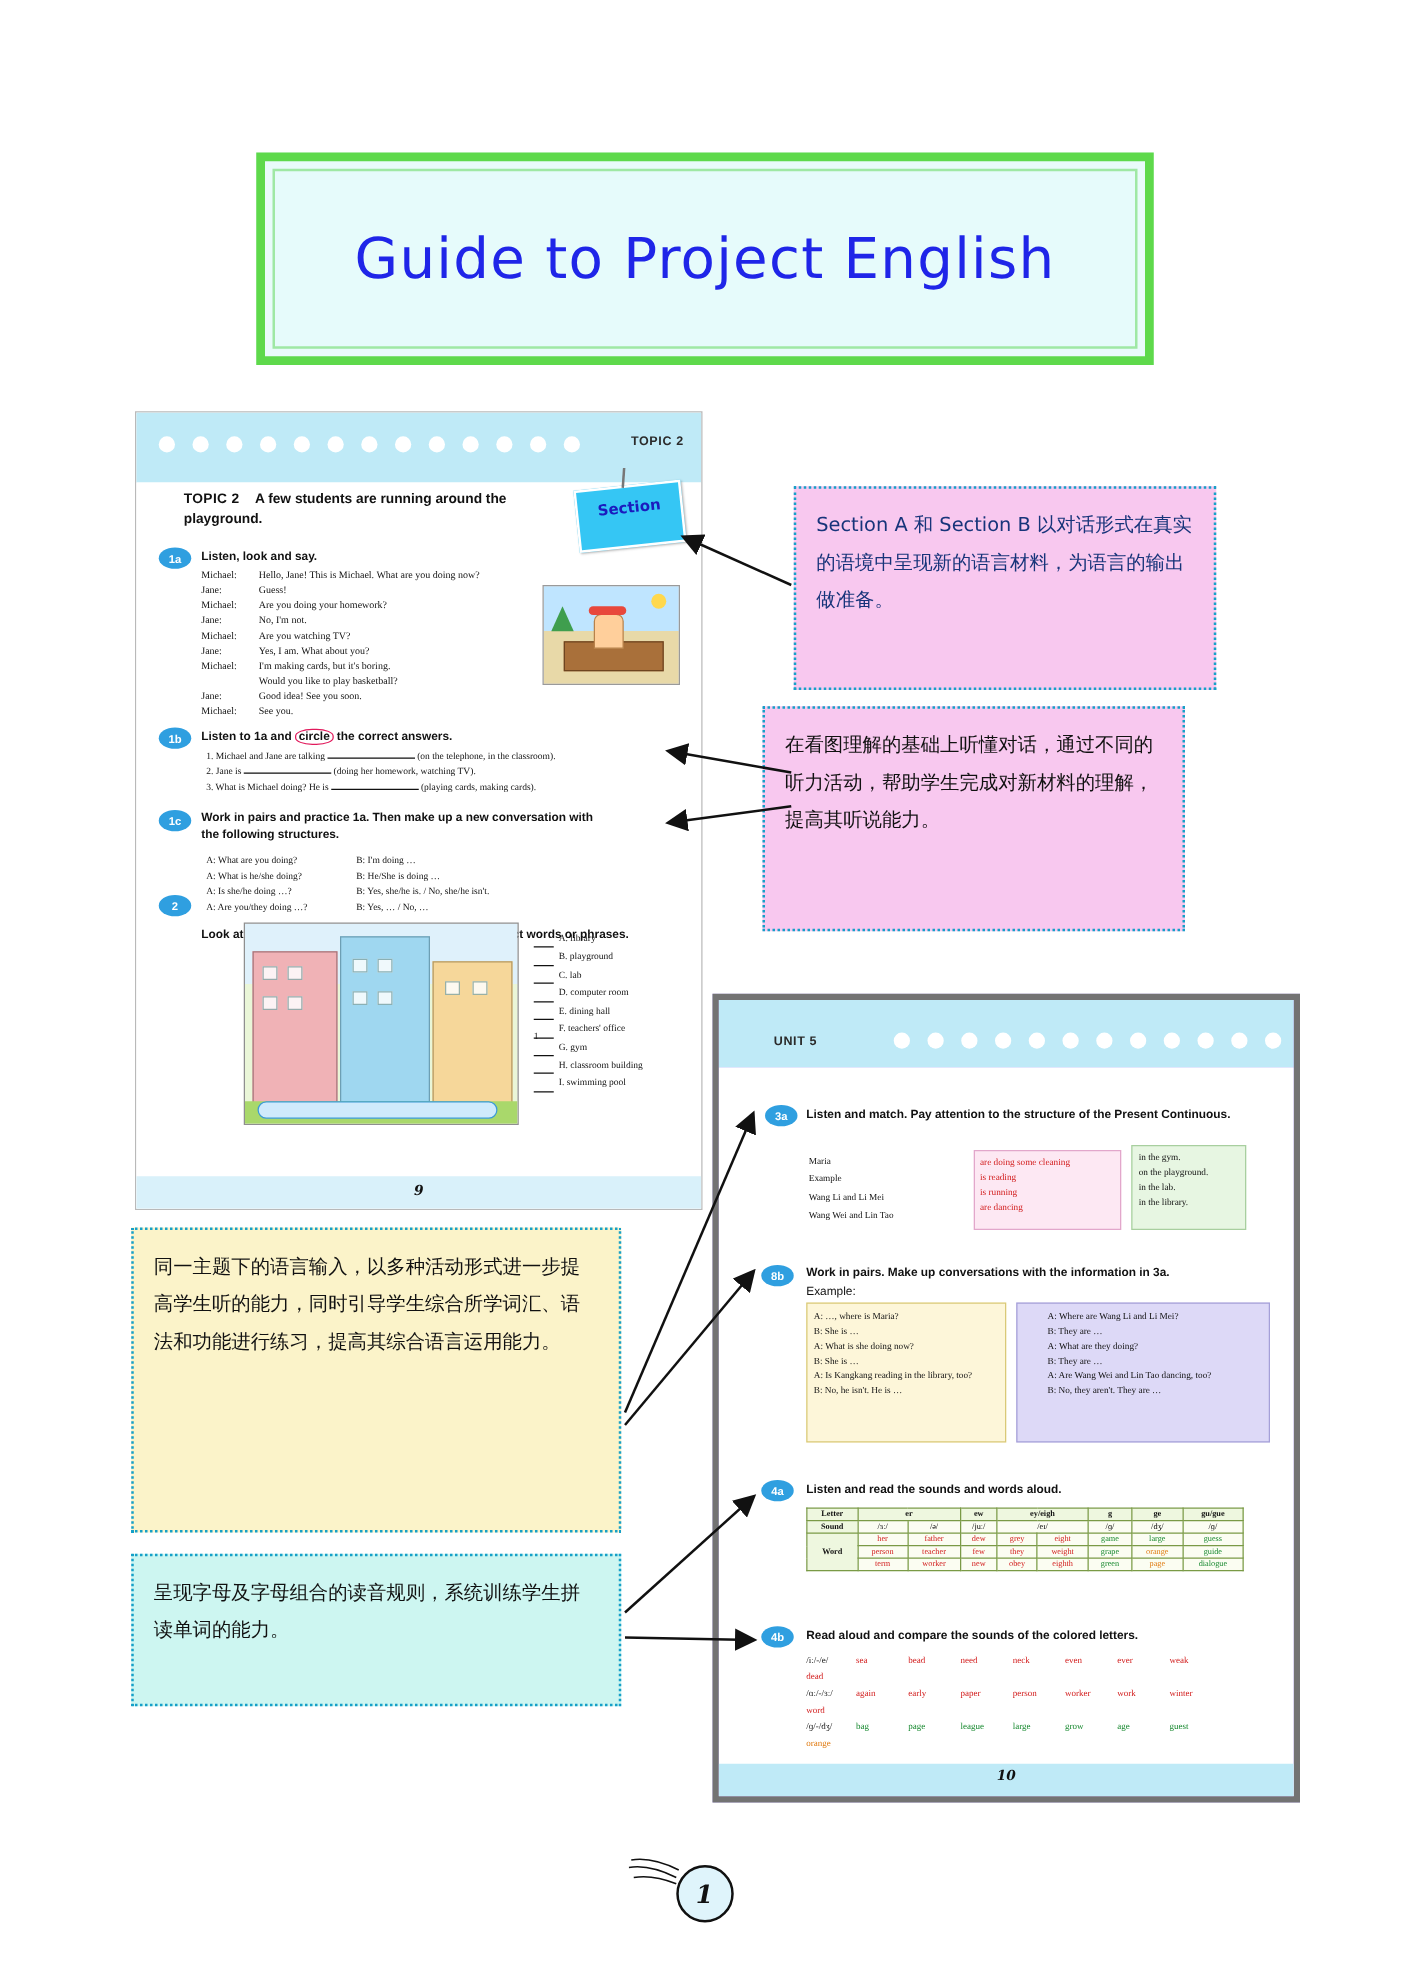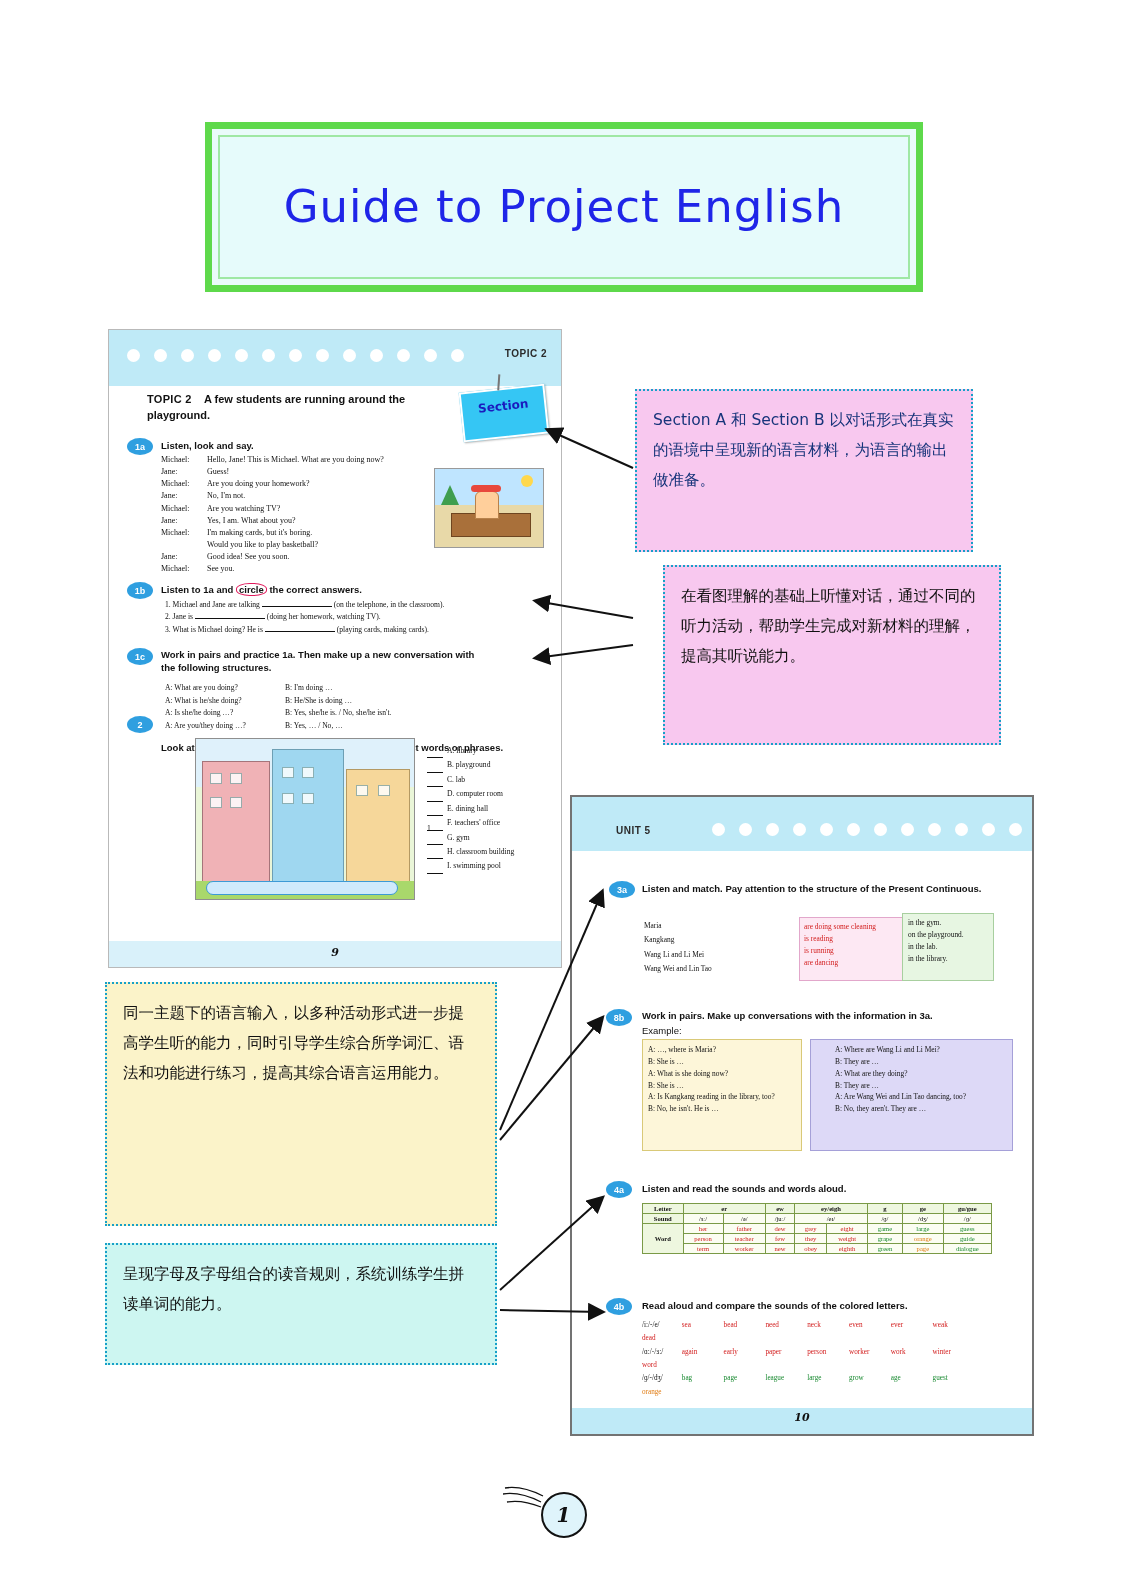--- a/index.html
+++ b/index.html
@@ -94,28 +94,28 @@
   .bigpic .track{position:absolute;left:10px;bottom:4px;width:190px;height:12px;border:1px solid #3c9ad6;border-radius:8px;background:#cfeafc;}
   .pagenum9{
     position:absolute;left:50%;transform:translateX(-50%);bottom:8px;
     font-size:11px;font-weight:bold;color:#111;font-family:"DejaVu Serif",serif;font-style:italic;
   }
   .p9-bottomband{position:absolute;left:0;bottom:0;width:100%;height:26px;background:#d9f1fa;}
 
   
   #page10{
     position:absolute;left:570px;top:795px;width:460px;height:637px;
-    background:#c4b5fd;border:2px solid #737373;overflow:hidden;
+    background:#c4b5fd;border:5px solid #737373;overflow:hidden;
   }
   #page10 .topband{position:absolute;left:0;top:0;width:100%;height:54px;background:#bfeaf7;}
   #page10 .unit-corner{position:absolute;left:44px;top:28px;font-size:10px;font-weight:bold;color:#2b2b2b;letter-spacing:.5px;}
   #page10 .topband .dots{position:absolute;left:140px;top:26px;display:flex;gap:14px;}
   #page10 .topband .dots i{display:block;width:13px;height:13px;border-radius:50%;background:#ffffff;}
   #page10 .body{position:absolute;left:0;top:54px;right:0;bottom:0;background:#fff;}
-  .box-pink{position:absolute;background:#fde8f3;border:1px solid #e2a7cb;margin-left:23px;}
+  .box-pink{position:absolute;background:#fde8f3;border:1px solid #e2a7cb;}
   .box-green{position:absolute;background:#e7f6e2;border:1px solid #a8cf9f;}
   .box-yellow{position:absolute;background:#fdf6d9;border:1px solid #d9c978;}
   .box-blue{position:absolute;background:#ddd9f7;border:1px solid #a5a0d8;padding-left:19px;}
   .minitext{font-size:7.4px;color:#111;line-height:1.6;font-family:"Liberation Serif",serif;padding:4px 5px;}
   .nametext{position:absolute;font-size:7.4px;color:#111;line-height:1.95;font-family:"Liberation Serif",serif;}
   table.sounds{position:absolute;border-collapse:collapse;font-size:6.6px;font-family:"Liberation Serif",serif;}
   table.sounds td,table.sounds th{border:1px solid #7a9a46;padding:1px 3px;text-align:center;}
   table.sounds th{background:#eef7df;font-weight:bold;color:#111;}
   table.sounds td{background:#fbfdf2;}
   .w-red{color:#d21c1c;}
@@ -130,21 +130,21 @@
   }
   .p10-bottomband{position:absolute;left:0;bottom:0;width:100%;height:26px;background:#bfeaf7;}
 
   
   .callout{
     position:absolute;box-sizing:border-box;padding:14px 16px;
     font-family:"DejaVu Sans", sans-serif;font-size:15.5px;line-height:1.95;color:#111;
   }
   #callout-a{left:635px;top:389px;width:338px;height:163px;background:#f8c8ef;border:2px dotted #16a0c8;}
   #callout-a .t{color:#17347a;}
-  #callout-b{left:663px;top:565px;width:338px;height:180px;background:#f8c8ef;border:2px dotted #16a0c8;}
+  #callout-b{left:610px;top:565px;width:338px;height:180px;background:#f8c8ef;border:2px dotted #16a0c8;}
   #callout-c{left:105px;top:982px;width:392px;height:244px;background:#fbf3c9;border:2px dotted #16a0c8;}
   #callout-d{left:105px;top:1243px;width:392px;height:122px;background:#cdf6f1;border:2px dotted #16a0c8;}
 
   
   svg#arrows{position:absolute;left:0;top:0;width:1121px;height:1569px;pointer-events:none;}
 
   
   #bottom-folio{
     position:absolute;left:50%;transform:translateX(-50%);top:1470px;width:120px;height:70px;
   }
@@ -368,21 +368,21 @@
     </div>
   </div>
 
   <div class="body">
 
     <div class="num-badge" style="left:37px;top:30px;">3a</div>
     <div class="task-title" style="left:70px;top:31px;width:345px;">Listen and match. Pay attention to the structure of the Present Continuous.</div>
 
     <div class="nametext" style="left:72px;top:68px;width:130px;">
       <div>Maria</div>
-      <div>Kangkang</div>
+      <div>Example</div>
       <div>Wang Li and Li Mei</div>
       <div>Wang Wei and Lin Tao</div>
     </div>
 
     <div class="box-pink" style="left:204px;top:66px;width:116px;height:62px;">
       <div class="minitext" style="padding:3px 4px;">
         <div class="w-red">are doing some cleaning</div>
         <div class="w-red">is reading</div>
         <div class="w-red">is running</div>
         <div class="w-red">are dancing</div>

